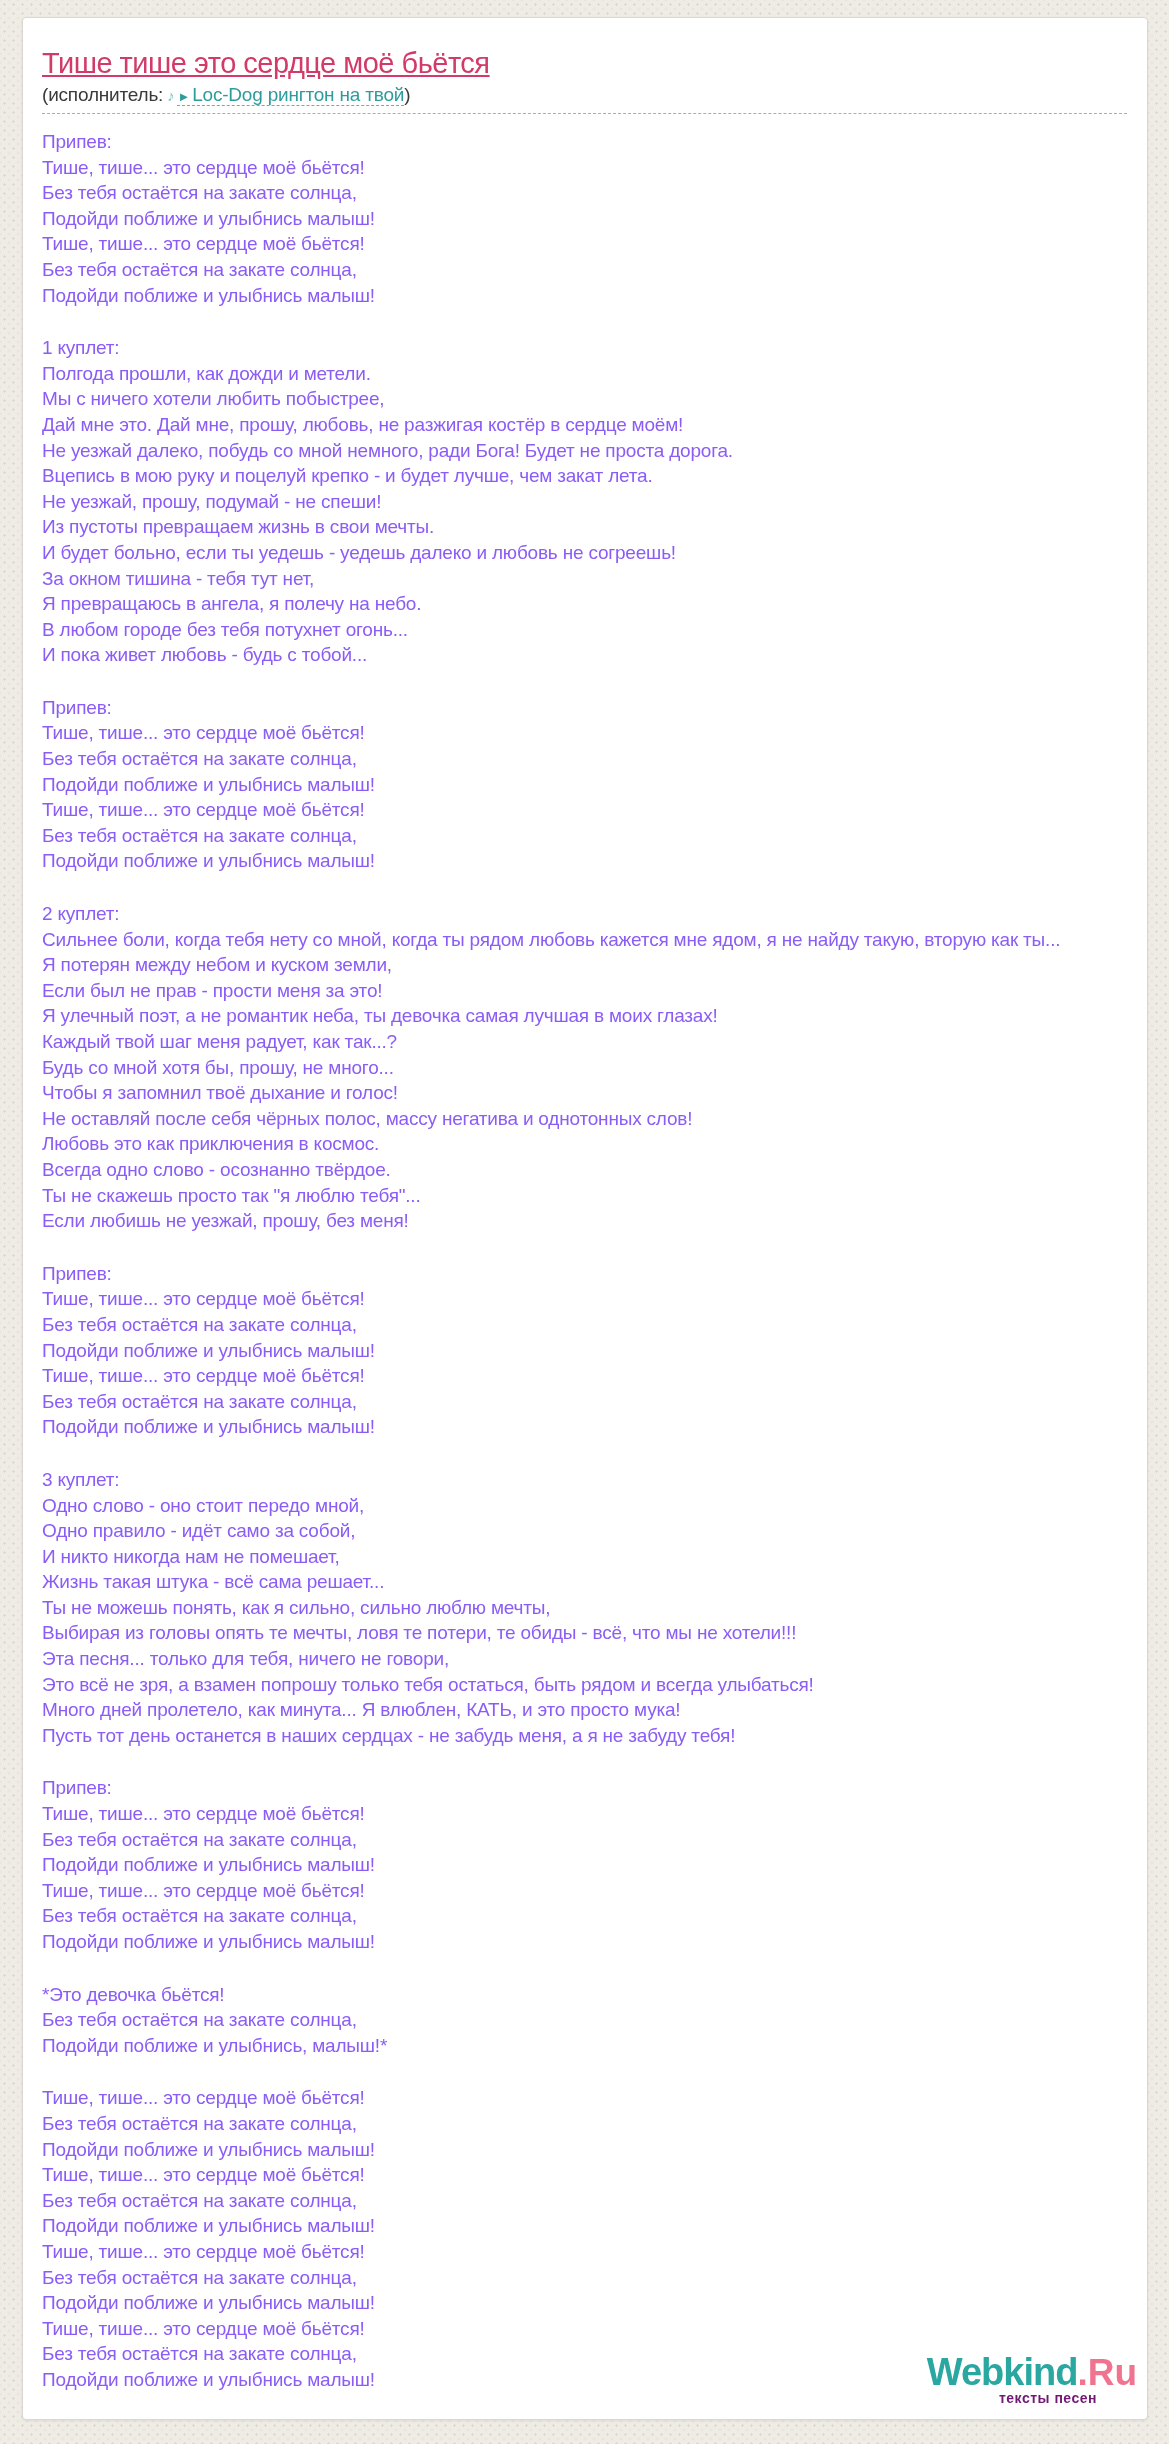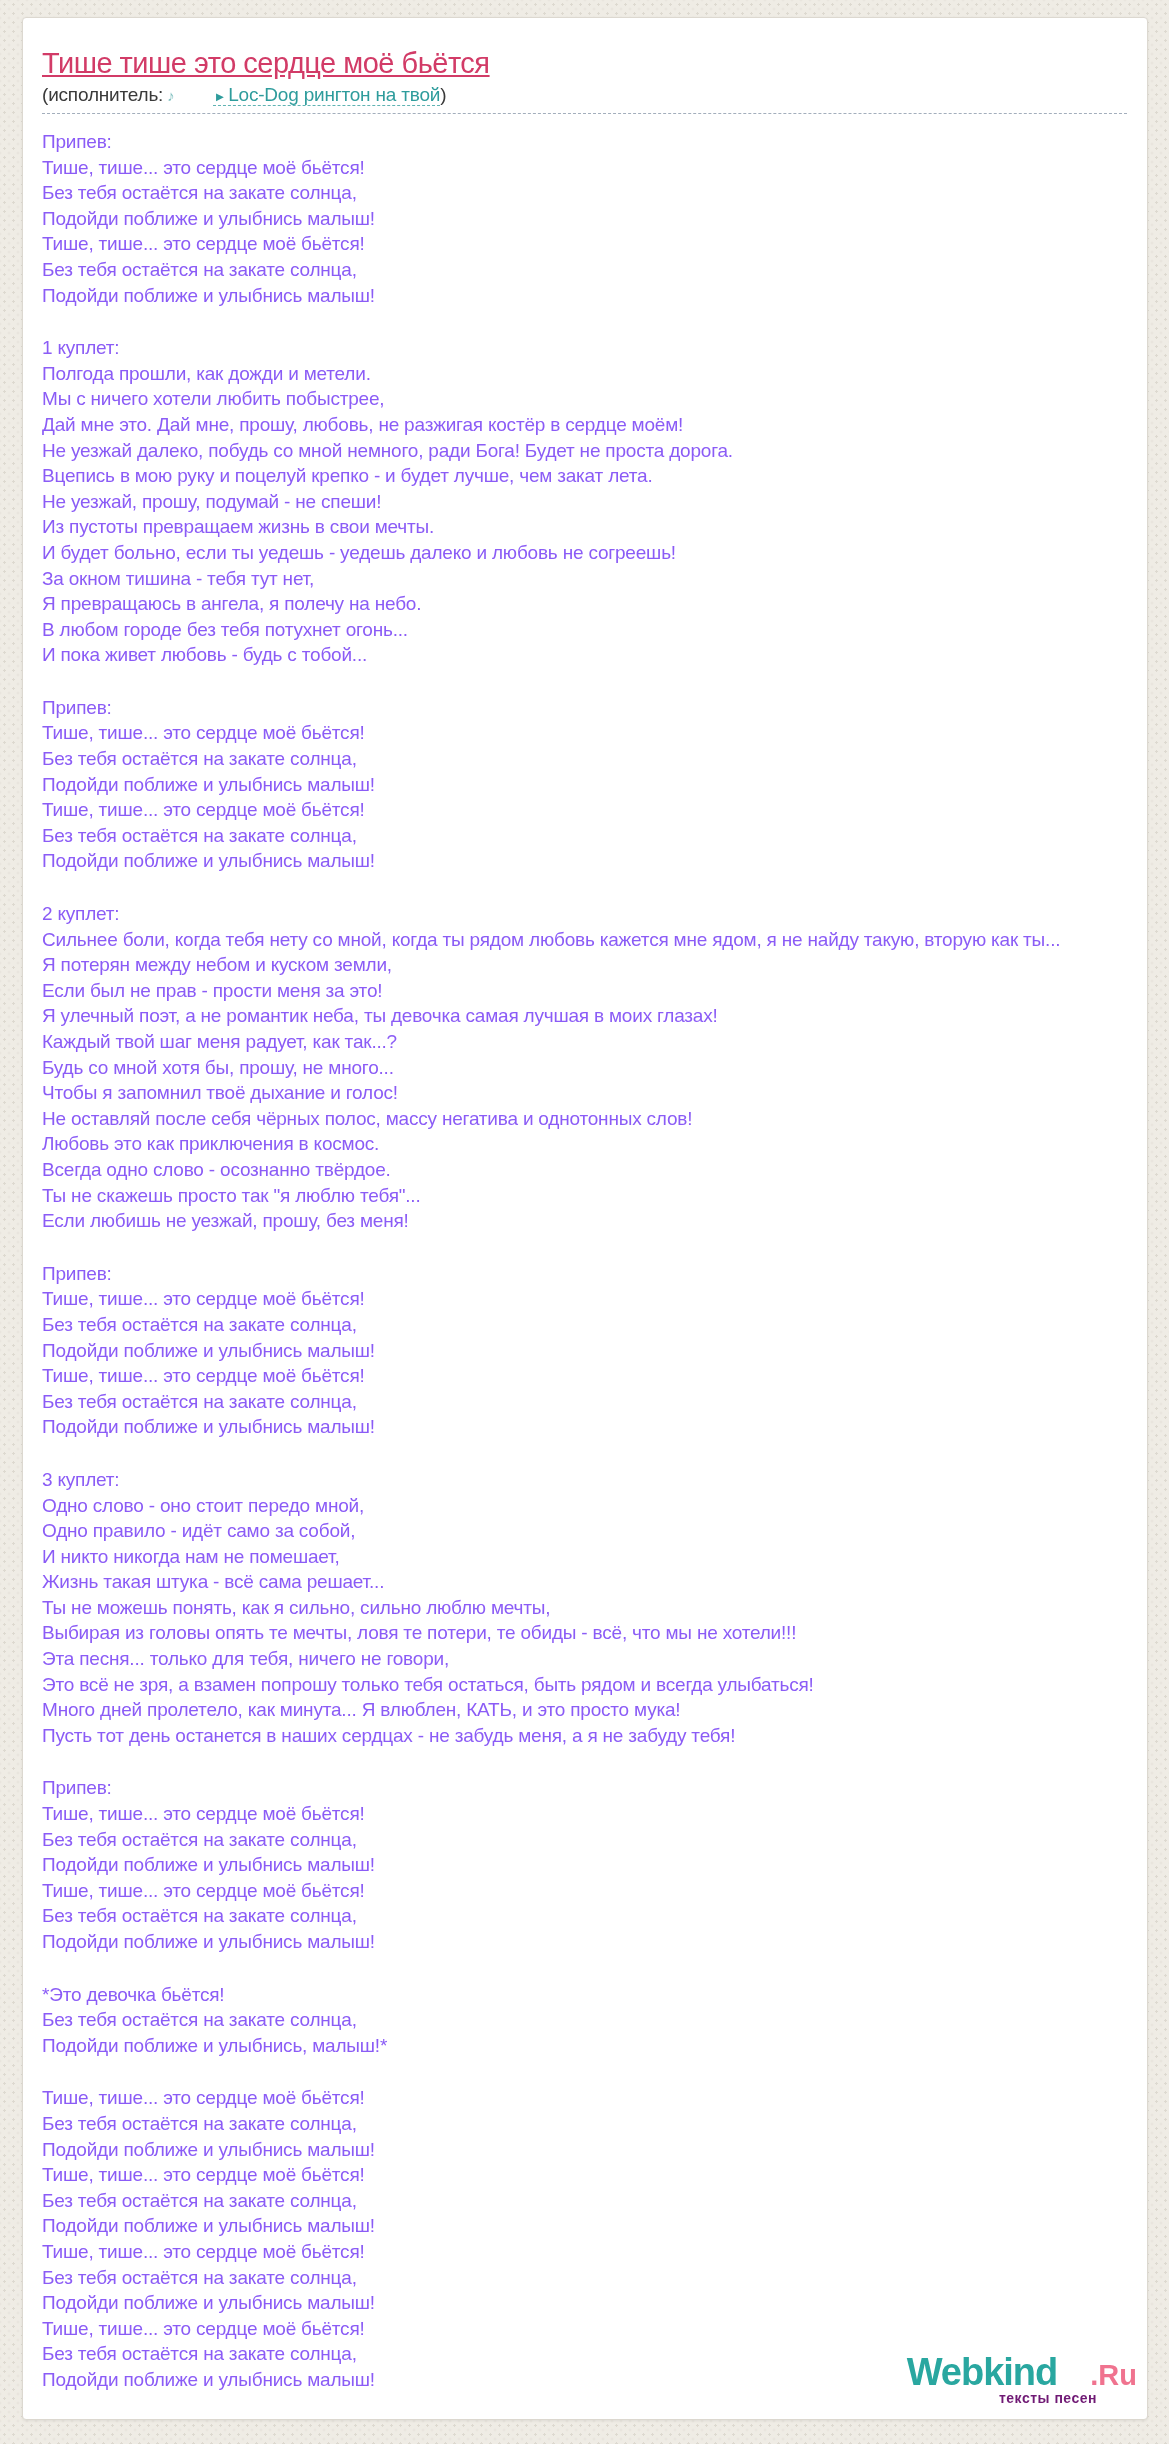--- a/index.html
+++ b/index.html
@@ -56,21 +56,20 @@
   .play-icon {
     color: #2e9c9c;
     font-size: 13px;
     margin-right: 2px;
   }
   .artist-link {
     color: #2e9c9c;
     text-decoration: none;
     border-bottom: 1px dashed #5fb3b3;
     cursor: pointer;
-    margin-left: 36px;
   }
   .lyrics {
     margin-top: 15px;
     font-size: 19px;
     letter-spacing: -0.2px;
     color: #8b5cf6;
   }
   .stanza { margin: 0 0 27px 0; }
   .line {
     line-height: 25.6px;
@@ -79,21 +78,21 @@
   .logo {
     position: absolute;
     right: 10px;
     bottom: 14px;
     text-align: right;
     line-height: 1;
     font-weight: bold;
     cursor: pointer;
   }
   .logo-main { font-size: 38px; color: #29a7a0; letter-spacing: -1px; }
-  .logo-ru   { font-size: 29px; color: #f0738f; padding-left: 33px; }
+  .logo-ru   { font-size: 37px; color: #f0738f; }
   .logo-tagline {
     font-size: 14px;
     font-weight: bold;
     color: #701a75;
     letter-spacing: 0.5px;
     margin-top: 0px;
     padding-right: 40px;
   }
 </style>
 </head>

